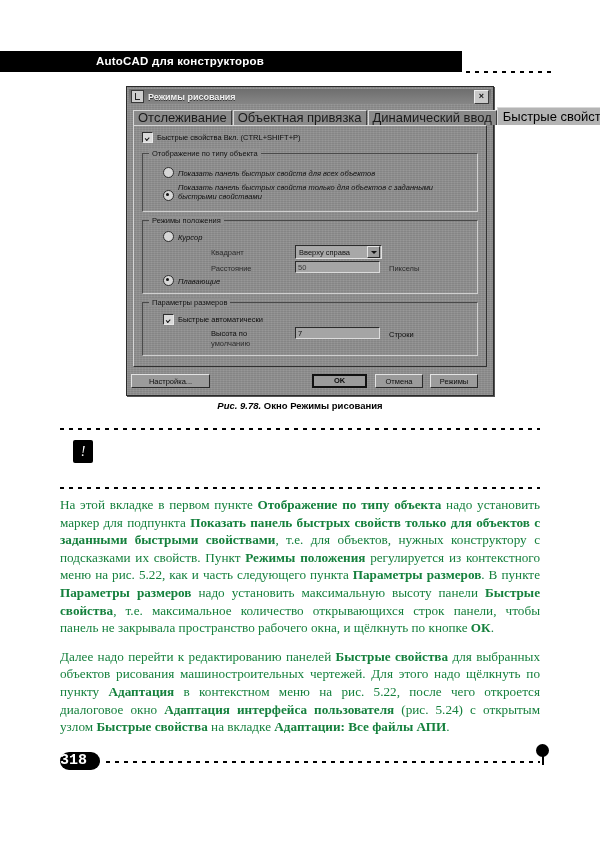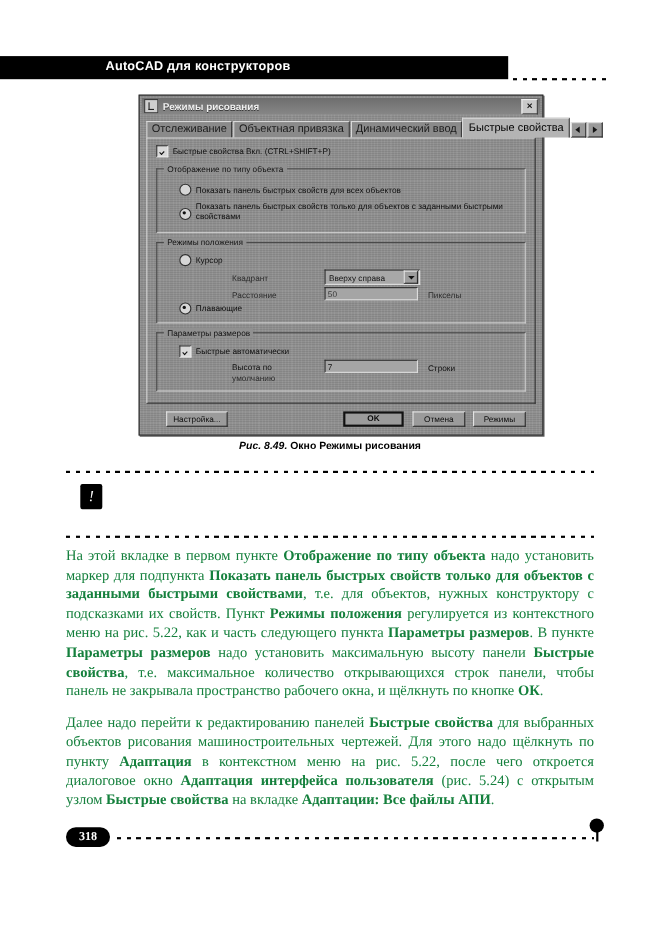--- a/index.html
+++ b/index.html
@@ -133,21 +133,21 @@
   .tab {
     height: 14px;
     padding: 0 4px;
     margin-right: 1px;
     background: #8a8a8a;
     border: 1px solid #3d3d3d;
     border-bottom: none;
     border-top-color: #d8d8d8;
     border-left-color: #d8d8d8;
     font-family: "Liberation Sans", sans-serif;
-    font-size: 10px;
+    font-size: 13px;
     line-height: 14px;
     color: #1a1a1a;
     white-space: nowrap;
   }
   .tab.active {
     height: 17px;
     line-height: 17px;
     background: #b4b4b4;
     font-weight: normal;
     color: #000;
@@ -266,21 +266,22 @@
     left: 2px;
     top: 2px;
     width: 3px;
     height: 3px;
     border-radius: 50%;
     background: #101010;
   }
   .radio-row {
     position: absolute;
     display: flex;
-    align-items: center;
+    align-items: flex-end;
+    font-style: italic;
   }
   .radio-row .ui-label { margin-top: -0.5px; }
 
   .combo {
     position: absolute;
     height: 12px;
     background: #a8a8a8;
     border: 1px solid #2b2b2b;
     border-right-color: #e2e2e2;
     border-bottom-color: #e2e2e2;
@@ -434,24 +435,23 @@
   
   .page-pill {
     position: absolute;
     left: 60px;
     top: 752px;
     width: 40px;
     height: 18px;
     background: #000;
     border-radius: 9px;
     color: #fff;
-    font-family: Liberation Serif, serif;
-    font-size: 11px;
+    font-family: Liberation Mono, monospace;
+    font-size: 15px;
     font-weight: bold;
-    text-align: center;
     line-height: 18px;
   }
   .footer-dots {
     position: absolute;
     left: 106px;
     top: 761px;
     width: 434px;
     height: 2px;
     background-image: repeating-linear-gradient(to right,
       #000 0px, #000 4px, transparent 4px, transparent 9px);
@@ -557,28 +557,28 @@
         </div>
 
         <div class="field-caption dark" style="left:68px; top:26px;">Высота по</div>
         <div class="field-caption" style="left:68px; top:36px;">умолчанию</div>
 
         <div class="textfield" style="left:152px; top:24px; width:85px;">7</div>
         <div class="field-caption dark" style="left:246px; top:27px;">Строки</div>
       </div>
     </div>
 
-    <div class="btn" style="left:24px; bottom:7px; width:56px;">Настройка...</div>
+    <div class="btn" style="left:4px; bottom:7px; width:79px;">Настройка...</div>
     <div class="btn default" style="left:185px; bottom:7px; width:55px;">OK</div>
     <div class="btn" style="left:248px; bottom:7px; width:48px;">Отмена</div>
     <div class="btn" style="left:303px; bottom:7px; width:48px;">Режимы</div>
   </div>
 
   <div class="fig-caption">
-    <span>Рис. 8.49.</span>
+    <span>Рис. 9.78.</span>
     <span class="upright">Окно</span>
     <span class="upright">Режимы рисования</span>
   </div>
 
   <div class="note-rule top"></div>
   <div class="note-icon">!</div>
   <div class="note-rule bottom"></div>
 
   <div class="body-col">
     <p><span>На этой вкладке в первом пункте </span><b>Отображение по типу объекта</b><span> надо установить маркер для подпункта </span><b>Показать панель быстрых свойств только для объектов с заданными быстрыми свойствами</b><span>, т.е. для объектов, нужных конструктору с подсказками их свойств. Пункт </span><b>Режимы положения</b><span> регулируется из контекстного меню на рис. 5.22, как и часть следующего пункта </span><b>Параметры размеров</b><span>. В пункте </span><b>Параметры размеров</b><span> надо установить максимальную высоту панели </span><b>Быстрые свойства</b><span>, т.е. максимальное количество открывающихся строк панели, чтобы панель не закрывала пространство рабочего окна, и щёлкнуть по кнопке </span><b>ОК</b><span>.</span></p>

